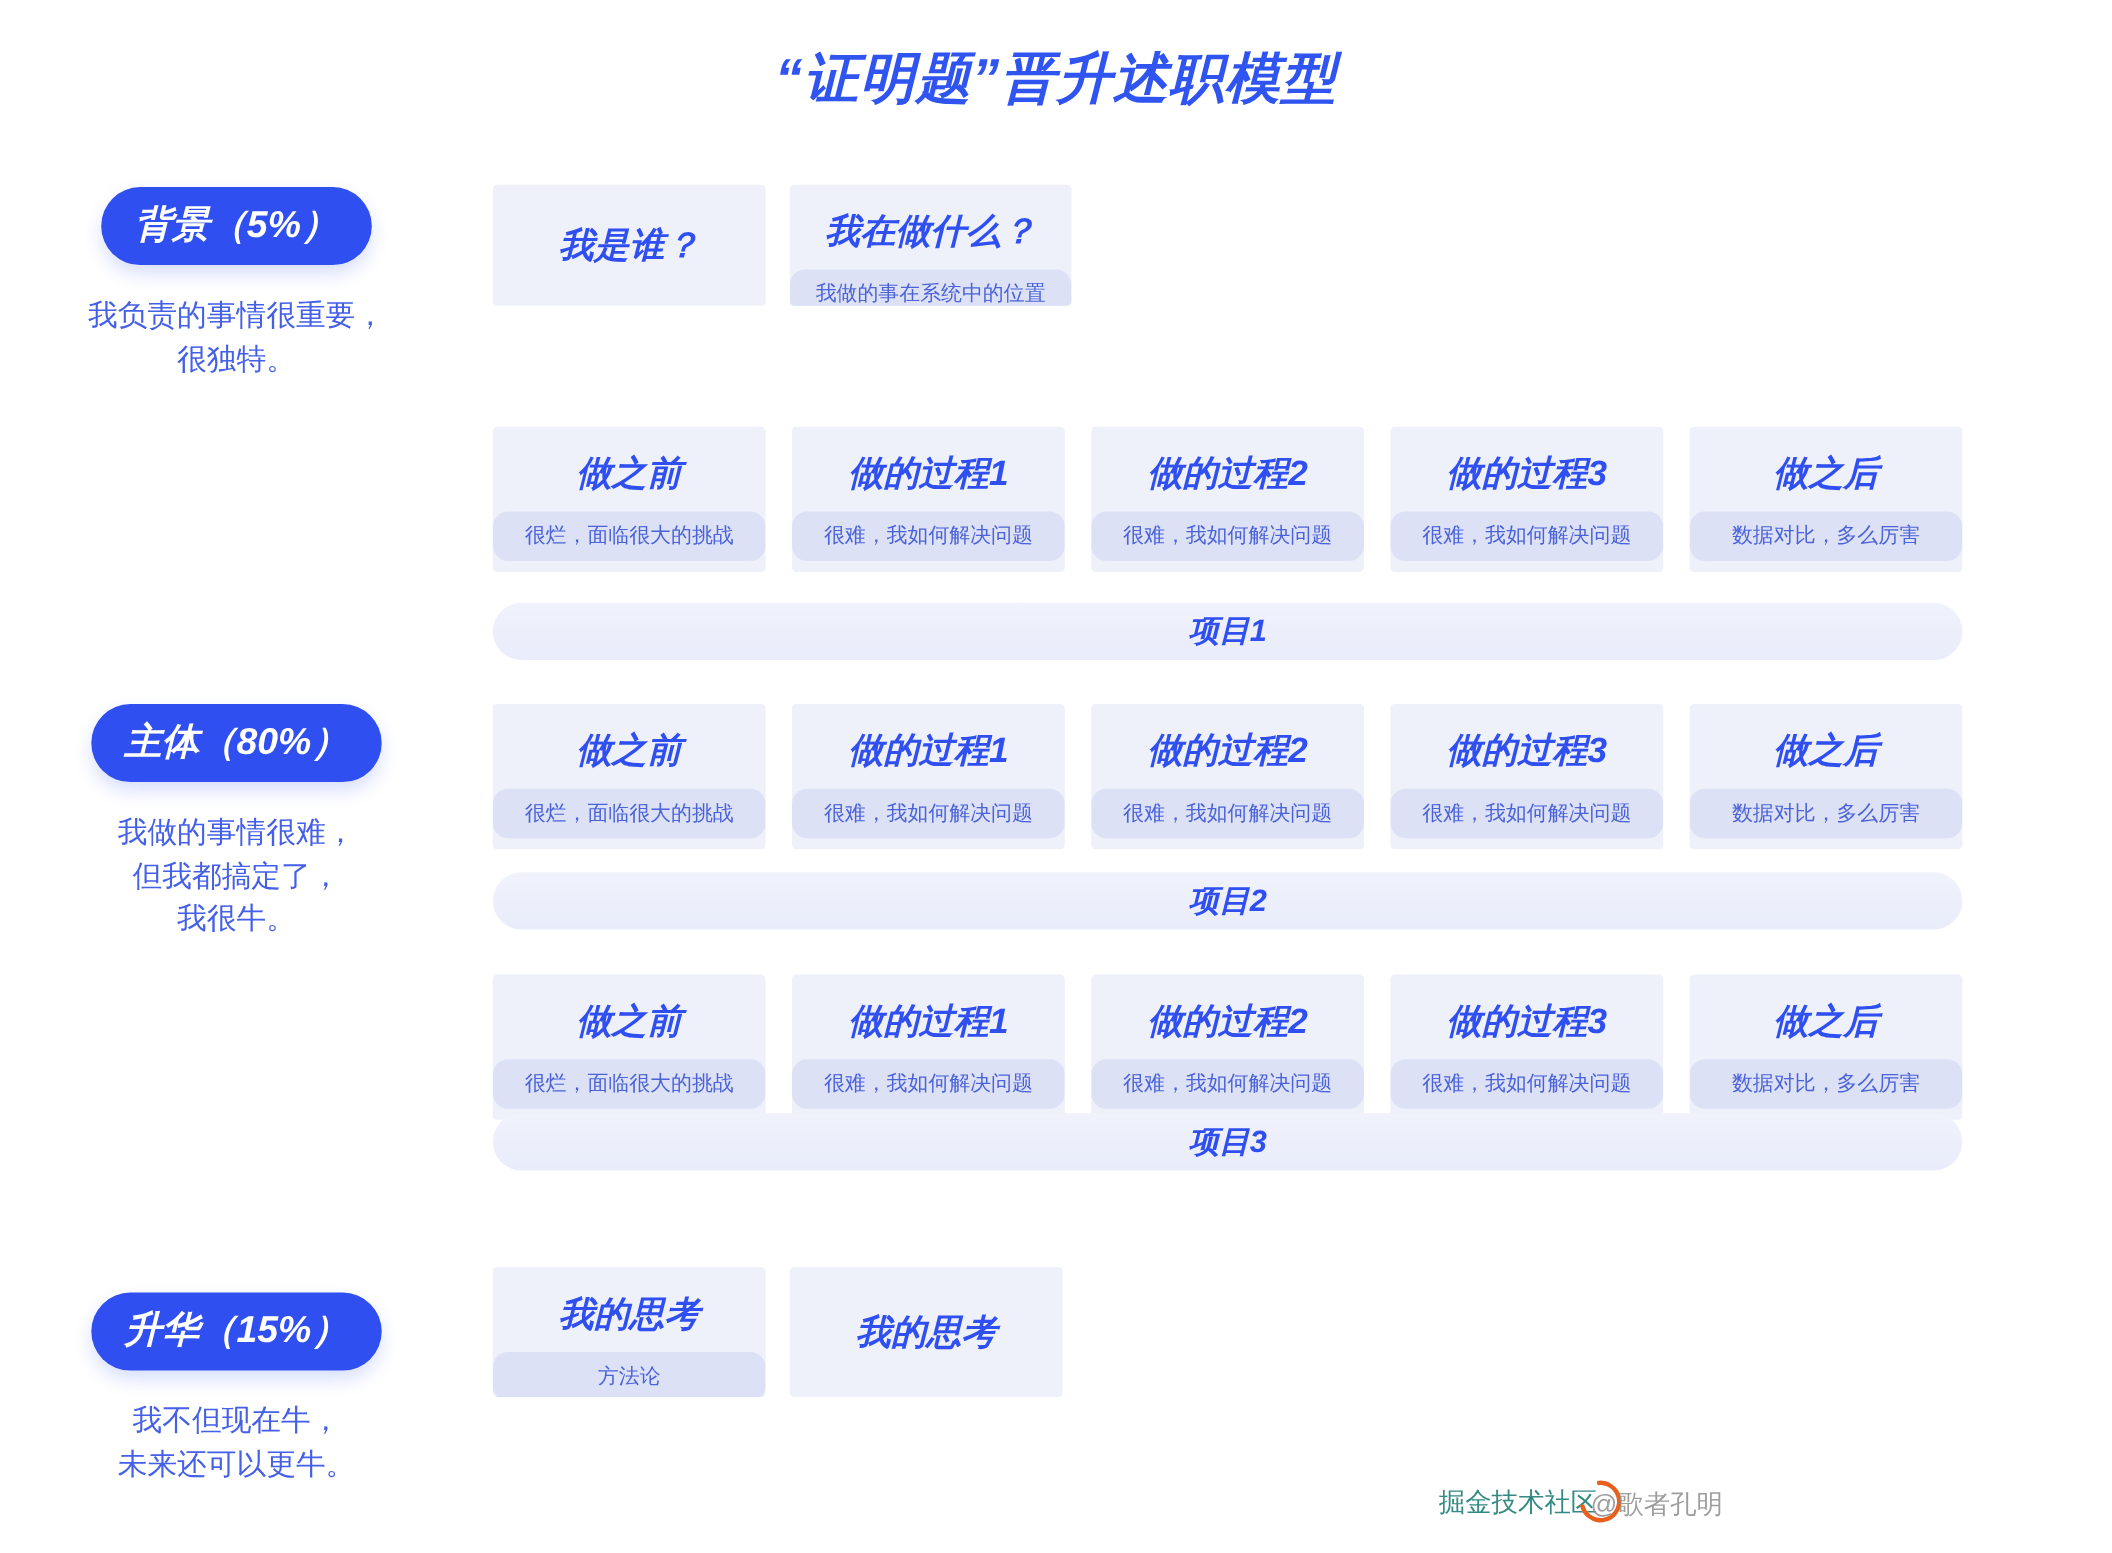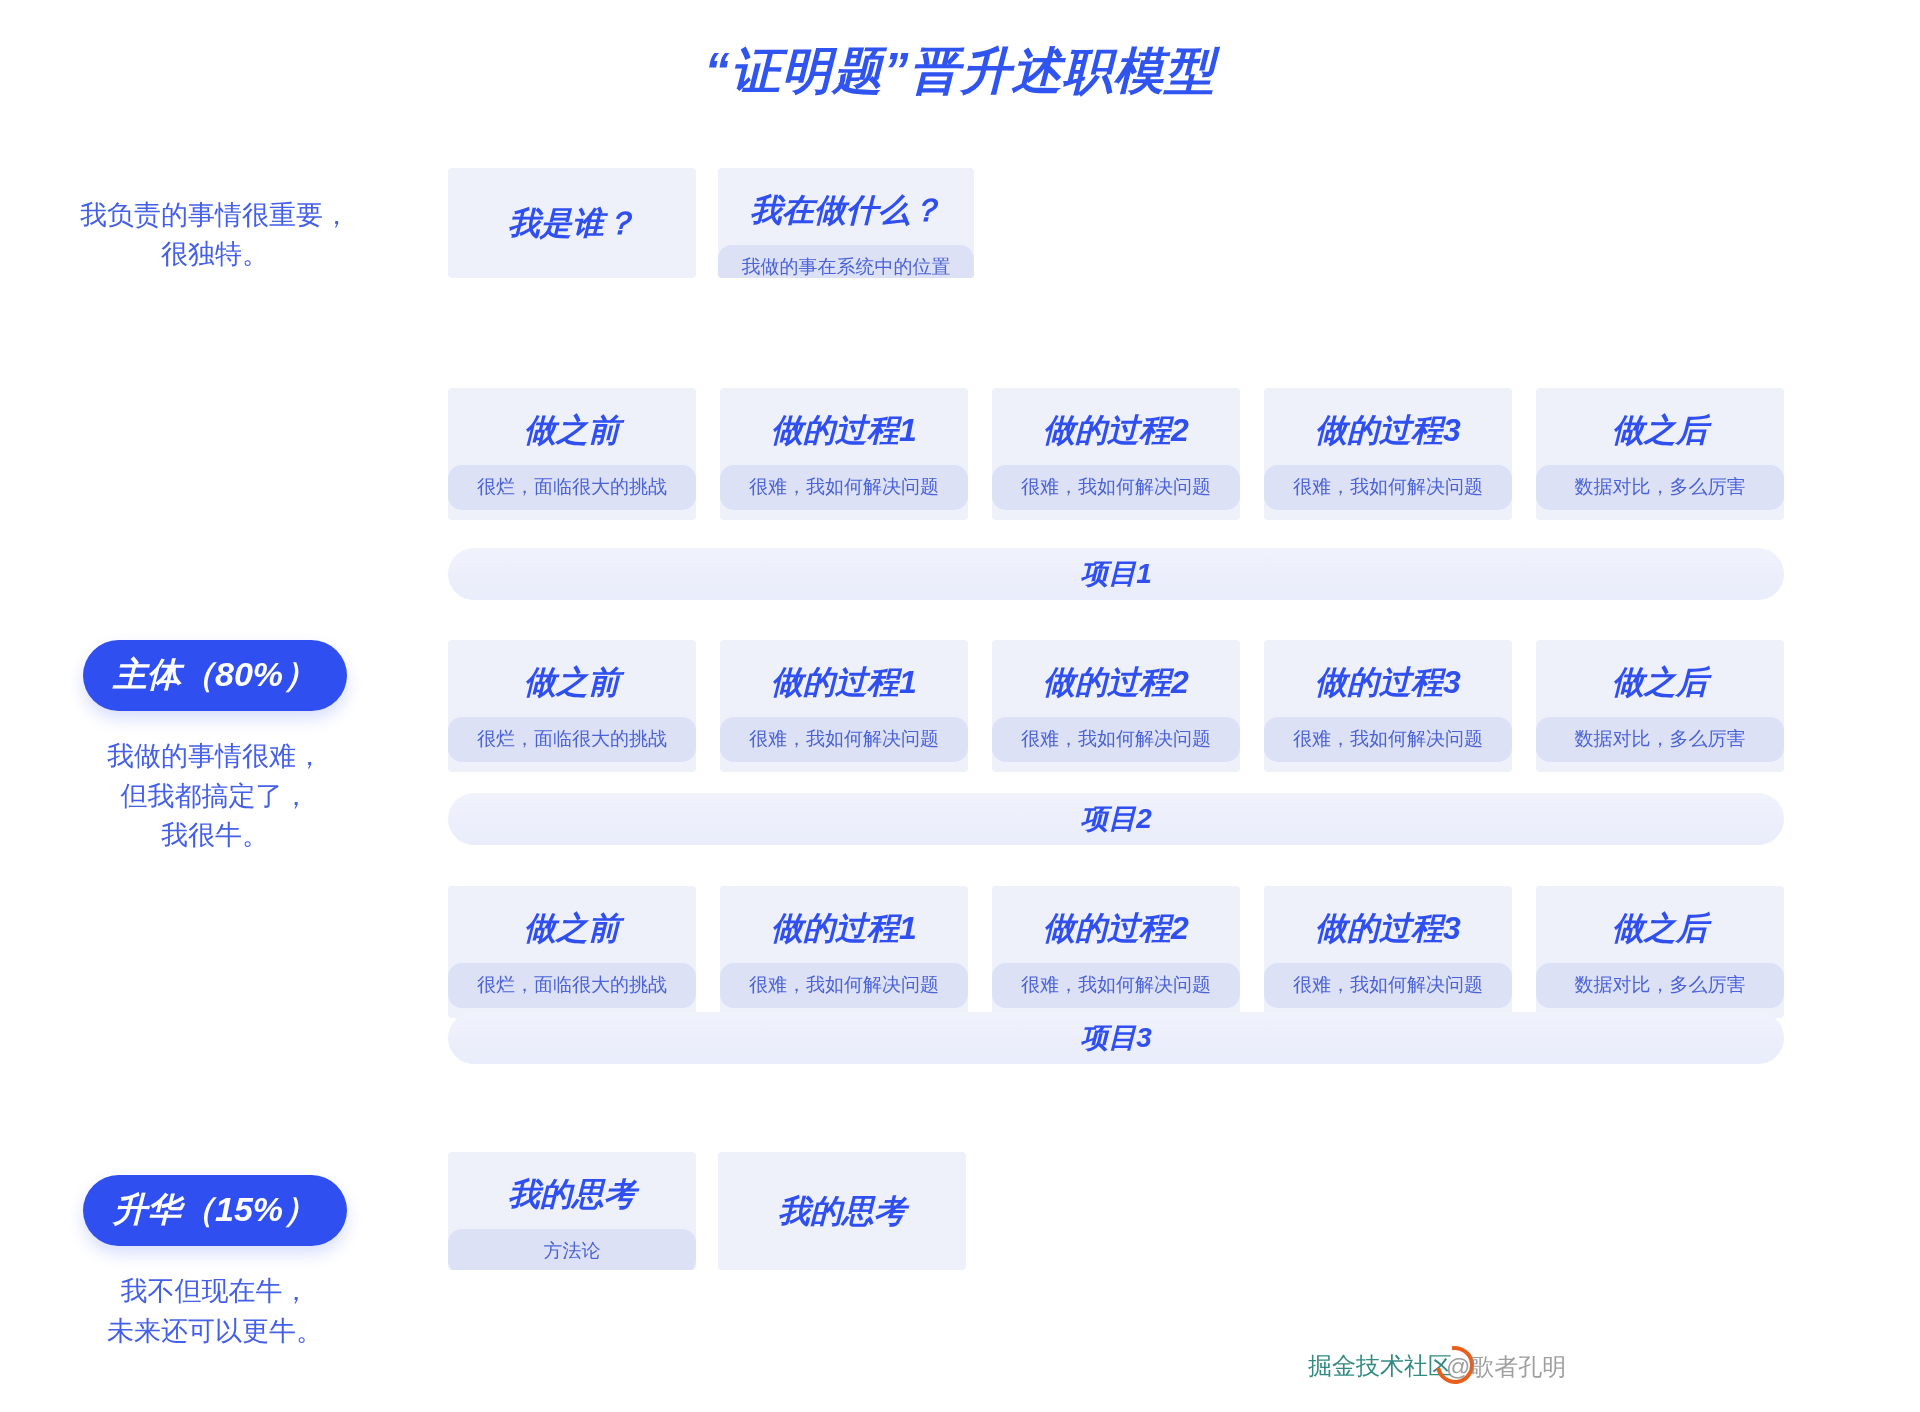--- a/index.html
+++ b/index.html
@@ -137,20 +137,21 @@
   }
 </style>
 </head>
 <body>
 
 <div class="page">
 
   <div class="title">“证明题”晋升述职模型</div>
 
   <div class="rail" style="top:170px;">
+    <div class="pill">背景（5%）</div>
     <div class="rail-desc">我负责的事情很重要，
 很独特。</div>
   </div>
 
   <div class="card plain" style="left:448px; top:168px; width:248px; height:110px;">
     <div class="card-title">我是谁？</div>
   </div>
 
   <div class="card has-sub" style="left:718px; top:168px; width:256px; height:110px;">
     <div class="card-title">我在做什么？</div>

